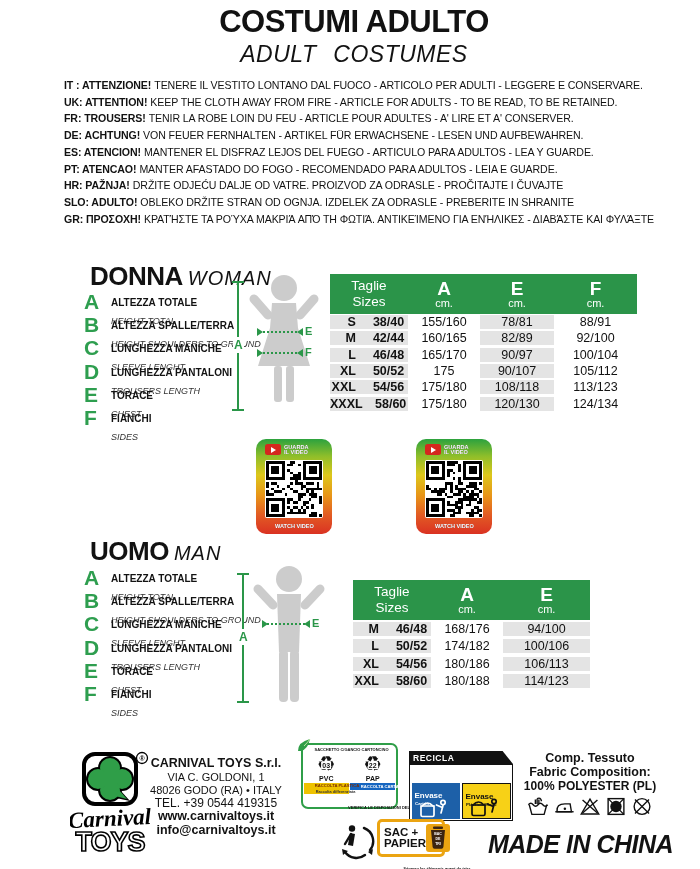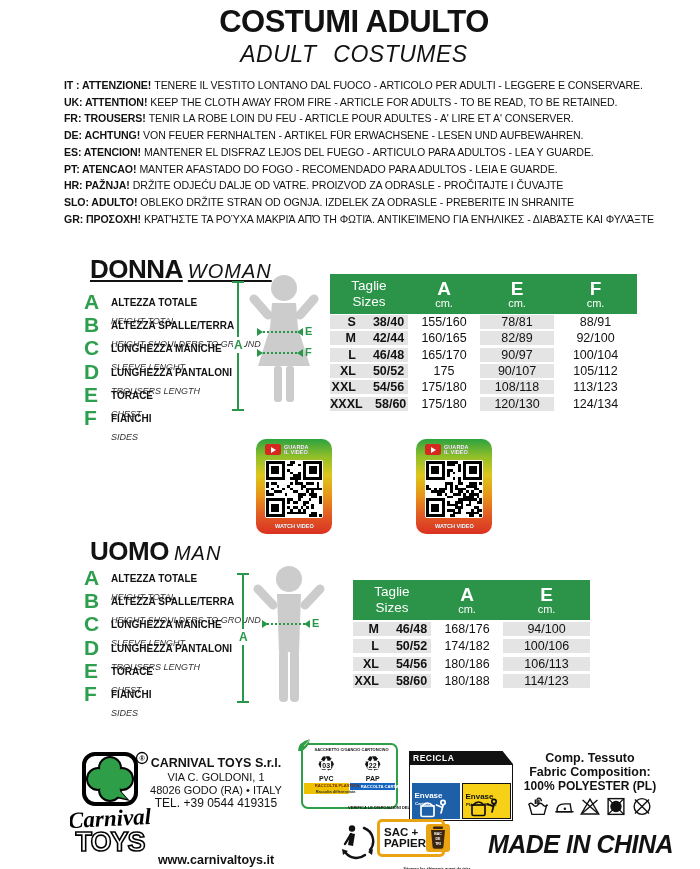--- a/index.html
+++ b/index.html
@@ -66,21 +66,21 @@
   .qrtoptext span{font-size:9px;font-weight:800;color:#fff;line-height:8px;text-shadow:0 0 1px #444;white-space:nowrap;}
   .qrcard{position:absolute;top:21px;left:50%;transform:translateX(-50%);width:58px;height:58px;background:#fff;border-radius:2px;padding:1px;box-sizing:border-box;}
   .qrbot{position:absolute;bottom:1px;left:0;right:0;text-align:center;}
   .qrbot span{display:inline-block;font-size:9px;font-weight:800;color:#fff;transform:scale(0.62);text-shadow:0 0 1px #633;white-space:nowrap;}
 
   
   .company{position:absolute;left:143px;top:757px;width:146px;text-align:center;}
   .company .c-name{font-size:12.5px;font-weight:800;line-height:13.5px;white-space:nowrap;}
   .company .c-line{font-size:11px;font-weight:500;line-height:13px;white-space:nowrap;}
   .company .c-tel{font-size:12px;font-weight:500;line-height:13.5px;white-space:nowrap;}
-  .company .c-web{font-size:12.5px;font-weight:800;line-height:13.5px;white-space:nowrap;margin-top:44px;}
+  .company .c-web{font-size:12.5px;font-weight:800;line-height:13.5px;white-space:nowrap;}
 
   .recybox{position:absolute;left:301px;top:743px;width:97px;height:66px;border:2px solid #2f9e48;border-radius:7px;background:#fff;box-sizing:border-box;}
   .recycols{display:flex;justify-content:space-around;padding-top:1px;}
   .recycol{width:46px;text-align:center;position:relative;}
   .recylabel{display:block;font-size:8px;transform:scale(0.5);transform-origin:center;font-weight:700;line-height:7px;white-space:nowrap;}
   .recysym{font-size:21px;line-height:22px;display:block;}
   .recynum{position:absolute;top:16px;left:50%;transform:translateX(-50%);font-size:7px;font-weight:800;background:#fff;padding:0 1px;line-height:7px;}
   .recymat{display:block;font-size:7px;font-weight:800;line-height:7px;}
   .strips{display:flex;justify-content:space-around;margin-top:1px;}
   .stripY{width:45px;background:#eec200;text-align:center;}
@@ -132,21 +132,21 @@
     <div class="warn"><b>UK: ATTENTION!</b><span>KEEP THE CLOTH AWAY FROM FIRE - ARTICLE FOR ADULTS - TO BE READ, TO BE RETAINED.</span></div>
     <div class="warn"><b>FR: TROUSERS!</b><span>TENIR LA ROBE LOIN DU FEU - ARTICLE POUR ADULTES  - A' LIRE ET A' CONSERVER.</span></div>
     <div class="warn"><b>DE: ACHTUNG!</b><span>VON FEUER FERNHALTEN - ARTIKEL FÜR ERWACHSENE  - LESEN UND AUFBEWAHREN.</span></div>
     <div class="warn"><b>ES: ATENCION!</b><span>MANTENER EL DISFRAZ LEJOS DEL FUEGO -  ARTICULO PARA ADULTOS - LEA Y GUARDE.</span></div>
     <div class="warn"><b>PT: ATENCAO!</b><span>MANTER AFASTADO DO FOGO - RECOMENDADO PARA ADULTOS - LEIA E GUARDE.</span></div>
     <div class="warn"><b>HR: PAŽNJA!</b><span>DRŽITE ODJEĆU DALJE OD VATRE. PROIZVOD ZA ODRASLE - PROČITAJTE I ČUVAJTE</span></div>
     <div class="warn"><b>SLO: ADULTO!</b><span>OBLEKO DRŽITE STRAN OD OGNJA. IZDELEK ZA ODRASLE - PREBERITE IN SHRANITE</span></div>
     <div class="warn"><b>GR: ΠΡΟΣΟΧΗ!</b><span>ΚΡΑΤΉΣΤΕ ΤΑ ΡΟΎΧΑ ΜΑΚΡΙΆ ΑΠΌ ΤΗ ΦΩΤΙΆ. ΑΝΤΙΚΕΊΜΕΝΟ ΓΙΑ ΕΝΉΛΙΚΕΣ - ΔΙΑΒΆΣΤΕ ΚΑΙ ΦΥΛΆΞΤΕ</span></div>
   </div>
 
-  <div class="sec-head" style="left:90px;top:254px;text-decoration:underline;">
+  <div class="sec-head" style="left:90px;top:261px;">
     <span>DONNA</span><span class="en">WOMAN</span>
   </div>
 
   <div class="mlist" style="top:292px;">
     <div class="mitem">
         <span class="mletter">A</span>
         <span class="mtext"><span class="it">ALTEZZA TOTALE</span><br><span class="en">HEIGHT TOTAL</span></span>
       </div>
     <div class="mitem">
         <span class="mletter">B</span>

